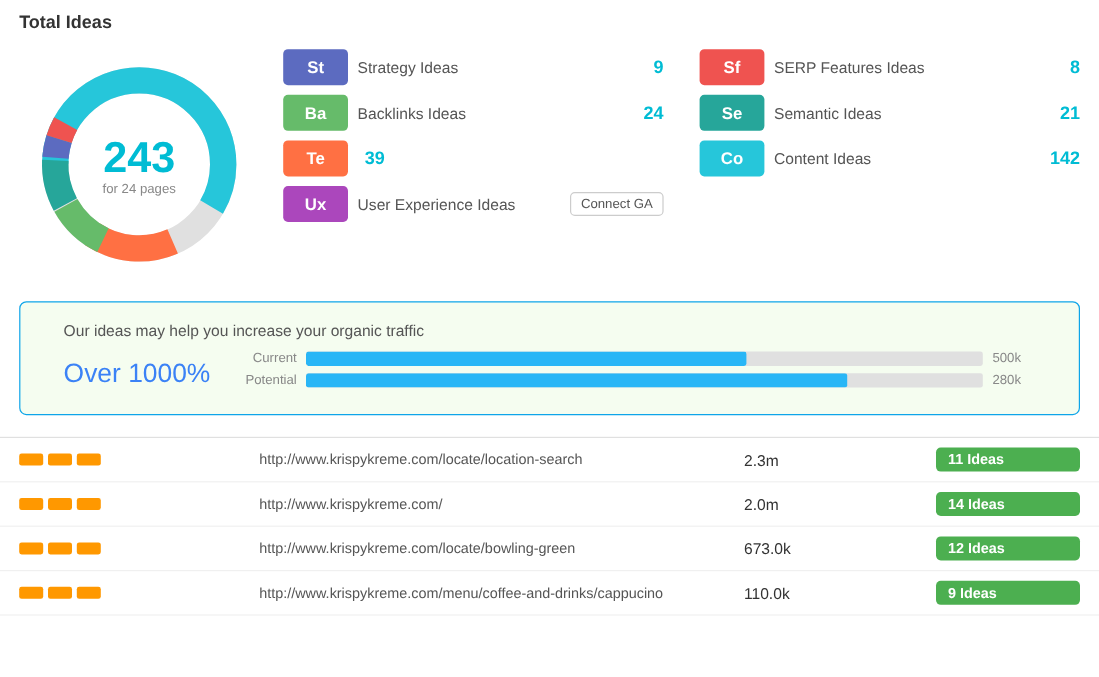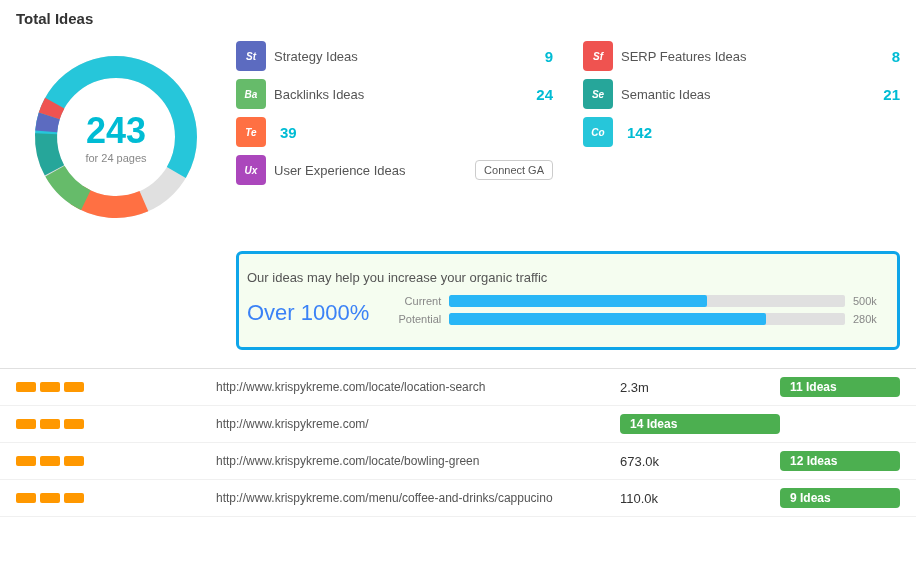--- a/index.html
+++ b/index.html
@@ -12,27 +12,27 @@
 
     
     .donut-container { position: relative; width: 200px; height: 200px; flex-shrink: 0; }
     .donut-center { position: absolute; top: 50%; left: 50%; transform: translate(-50%, -50%); text-align: center; }
     .donut-number { font-size: 36px; font-weight: bold; color: #00bcd4; }
     .donut-sub { font-size: 11px; color: #888; }
 
     
     .ideas-grid { flex: 1; display: grid; grid-template-columns: 1fr 1fr; gap: 8px 30px; margin-top: 4px; }
     .idea-row { display: flex; align-items: center; gap: 8px; }
-    .idea-badge { width: 30px; height: 30px; border-radius: 4px; display: flex; align-items: center; justify-content: center; color: #fff; font-size: 10px; font-weight: bold; flex-shrink: 0; font-style: italic; }
+    .idea-badge { width: 54px; height: 30px; border-radius: 4px; display: flex; align-items: center; justify-content: center; color: #fff; font-size: 14px; font-weight: bold; flex-shrink: 0; }
     .idea-label { flex: 1; color: #555; font-size: 13px; }
     .idea-count { font-size: 15px; font-weight: bold; color: #00bcd4; margin-left: 6px; }
     .connect-btn { border: 1px solid #ccc; border-radius: 4px; padding: 3px 8px; font-size: 11px; color: #555; background: #fff; cursor: pointer; margin-left: 6px; }
 
     
-    .traffic-box { background: #f5fdf0; border: 3px solid #0ea5e9; border-radius: 6px; padding: 16px 8px; margin-top: 14px; margin-left: 220px; }
+    .traffic-box { background: #f5fdf0; border: 1px solid #0ea5e9; border-radius: 6px; padding: 16px 36px; margin-top: 14px; }
     .traffic-title { font-size: 13px; color: #555; margin-bottom: 10px; }
     .traffic-content { display: flex; align-items: center; gap: 20px; }
     .traffic-percent { font-size: 22px; font-weight: normal; color: #3b82f6; white-space: nowrap; }
     .traffic-bars { flex: 1; }
     .bar-row { display: flex; align-items: center; gap: 8px; margin-bottom: 6px; }
     .bar-label { font-size: 11px; color: #888; width: 52px; text-align: right; }
     .bar-track { flex: 1; height: 12px; background: #e0e0e0; border-radius: 2px; overflow: hidden; }
     .bar-fill { height: 100%; border-radius: 2px; }
     .bar-value { font-size: 11px; color: #888; width: 36px; }
 
@@ -97,20 +97,21 @@
     <div class="idea-badge" style="background:#26a69a">Se</div>
     <span class="idea-label">Semantic Ideas</span>
     <span class="idea-count">21</span>
   </div>
         <div class="idea-row">
     <div class="idea-badge" style="background:#ff7043">Te</div>
     <span class="idea-count">39</span>
   </div>
         <div class="idea-row">
     <div class="idea-badge" style="background:#26c6da">Co</div>
+    <span class="idea-label">Content Ideas</span>
     <span class="idea-count">142</span>
   </div>
         <div class="idea-row">
     <div class="idea-badge" style="background:#ab47bc">Ux</div>
     <span class="idea-label">User Experience Ideas</span>
     <button class="connect-btn">Connect GA</button>
   </div>
       </div>
   </div>
 
@@ -150,20 +151,21 @@
     <span class="vol">2.3m</span>
     <span class="ideas-badge">11 Ideas</span>
   </div>
       <div class="table-row">
     <div class="priority-dots">
       <div class="dot"></div>
       <div class="dot"></div>
       <div class="dot"></div>
     </div>
     <span class="page-url">http://www.krispykreme.com/</span>
+    <span class="vol">2.0m</span>
     <span class="ideas-badge">14 Ideas</span>
   </div>
       <div class="table-row">
     <div class="priority-dots">
       <div class="dot"></div>
       <div class="dot"></div>
       <div class="dot"></div>
     </div>
     <span class="page-url">http://www.krispykreme.com/locate/bowling-green</span>
     <span class="vol">673.0k</span>

